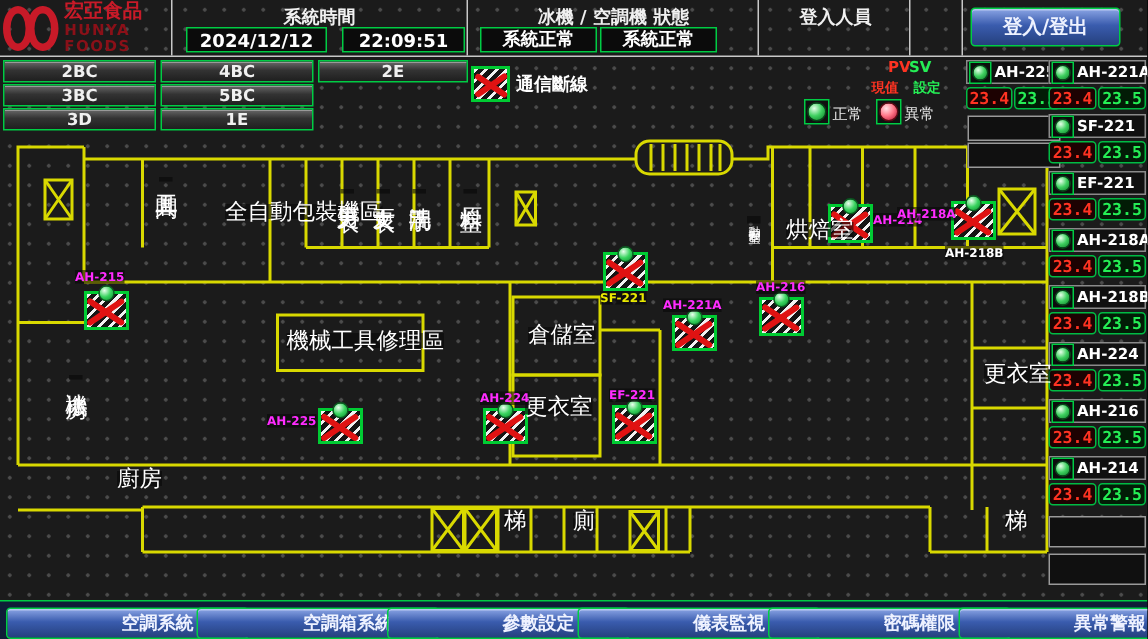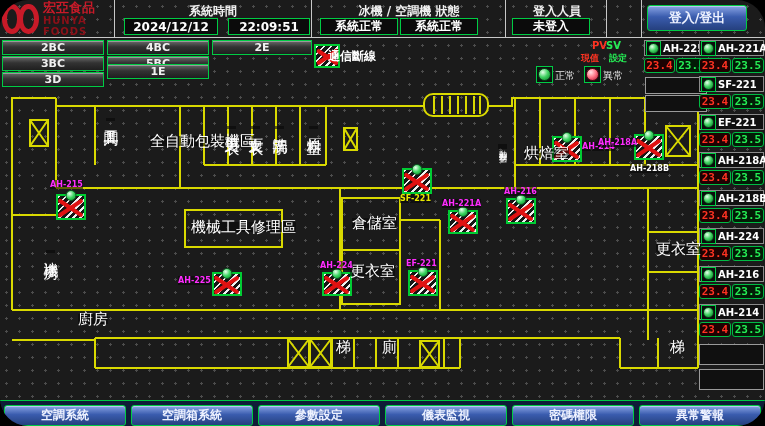--- a/index.html
+++ b/index.html
@@ -3,21 +3,20 @@
 <meta charset="utf-8">
 <style>
   html,body{margin:0;padding:0;background:#000;}
   #screen{
     position:relative;width:765px;height:426px;overflow:hidden;
     background-color:#1b1b1b;
     background-image:radial-gradient(circle,#4d4d4d 1px,transparent 1.4px);
     background-size:13px 13px;
     font-family:"DejaVu Sans","Liberation Sans",sans-serif;
     color:#e8e8e8;
-    border-radius:28px;
   }
   
   .hline{position:absolute;background:#c8c8c8;}
   .hlabel{position:absolute;color:#f0f0f0;font-size:12px;font-weight:bold;text-align:center;}
   .gbox{position:absolute;background:#0b0b0b;border:1px solid #00cc44;color:#fff;
         font-size:12px;font-weight:bold;display:flex;align-items:center;justify-content:center;}
   .bluebtn{position:absolute;background:linear-gradient(#8aa4e4,#3a5cae 45%,#25407e);
         border:1px solid #00cc44;border-radius:3px;color:#eef2ff;font-weight:bold;
         display:flex;align-items:center;justify-content:center;cursor:pointer;
         box-shadow:inset 0 1px 0 #b8c8f0;}
@@ -68,21 +67,21 @@
   .room{position:absolute;color:#fff;font-size:15px;background:rgba(8,8,8,.6);
         white-space:nowrap;line-height:10px;z-index:3;}
   .room.vert{writing-mode:vertical-rl;letter-spacing:1px;line-height:9px;}
   .devtag{position:absolute;color:#ff2cff;font-size:8px;font-weight:bold;
         background:rgba(8,8,8,.6);white-space:nowrap;z-index:3;}
   .devtag.yellow{color:#e8e800;}
   .devtag.white{color:#ffffff;}
   
   #navbar{position:absolute;left:0;top:400px;width:765px;height:26px;background:#0f1d38;
         border-top:1px solid #00cc44;}
-  .navbtn{position:absolute;top:4px;width:120px;height:19px;font-size:12px;}
+  .navbtn{position:absolute;top:4px;width:120px;height:19px;font-size:12px;padding-left:40px;}
 </style>
 </head>
 <body>
 
 <div id="screen">
 
   <div class="logo">
     <span class="ring"></span>
     <span class="ring r2"></span>
     <span>
@@ -100,33 +99,32 @@
 
   <div class="hlabel" style="left:118px;top:3px;width:190px">系統時間</div>
   <div class="gbox" style="left:124px;top:18px;width:92px;height:15px">2024/12/12</div>
   <div class="gbox" style="left:228px;top:18px;width:80px;height:15px">22:09:51</div>
 
   <div class="hlabel" style="left:316px;top:3px;width:186px">冰機 / 空調機 狀態</div>
   <div class="gbox" style="left:320px;top:18px;width:76px;height:15px">系統正常</div>
   <div class="gbox" style="left:400px;top:18px;width:76px;height:15px">系統正常</div>
 
   <div class="hlabel" style="left:510px;top:3px;width:94px">登入人員</div>
-  <div class="gbox" style="left:512px;top:18px;width:76px;height:15px">未登入</div>
   <div class="bluebtn" style="left:647px;top:5px;width:98px;height:24px;font-size:13px">登入/登出</div>
 
   <div class="fbtn" style="left:2px;top:40px;width:100px">2BC</div>
   <div class="fbtn" style="left:107px;top:40px;width:100px">4BC</div>
   <div class="fbtn" style="left:212px;top:40px;width:98px">2E</div>
   <div class="fbtn" style="left:2px;top:56px;width:100px">3BC</div>
   <div class="fbtn" style="left:107px;top:56px;width:100px">5BC</div>
   <div class="fbtn" style="left:2px;top:72px;width:100px">3D</div>
-  <div class="fbtn" style="left:107px;top:64px;width:100px">1E</div>
+  <div class="fbtn" style="left:107px;top:72px;width:100px">1E</div>
 
   <div class="xbox" style="left:314px;top:44px;width:22px;height:20px"></div>
-  <div class="commtxt" style="left:328px;top:48px">通信斷線</div>
+  <div class="commtxt" style="left:344px;top:48px">通信斷線</div>
 
   <div class="pvsv" style="left:592px;top:40px;color:#ff3322">PV</div>
   <div class="pvsv" style="left:606px;top:40px;color:#25ee55">SV</div>
   <div class="pvsv" style="left:581px;top:52px;color:#ff3322;font-size:9px">現值</div>
   <div class="pvsv" style="left:609px;top:52px;color:#25ee55;font-size:9px">設定</div>
 
   <div class="ledbox" style="left:536px;top:66px">
       <span class="led"></span>
     </div>
   <div class="legtxt" style="left:555px;top:69px">正常</div>

